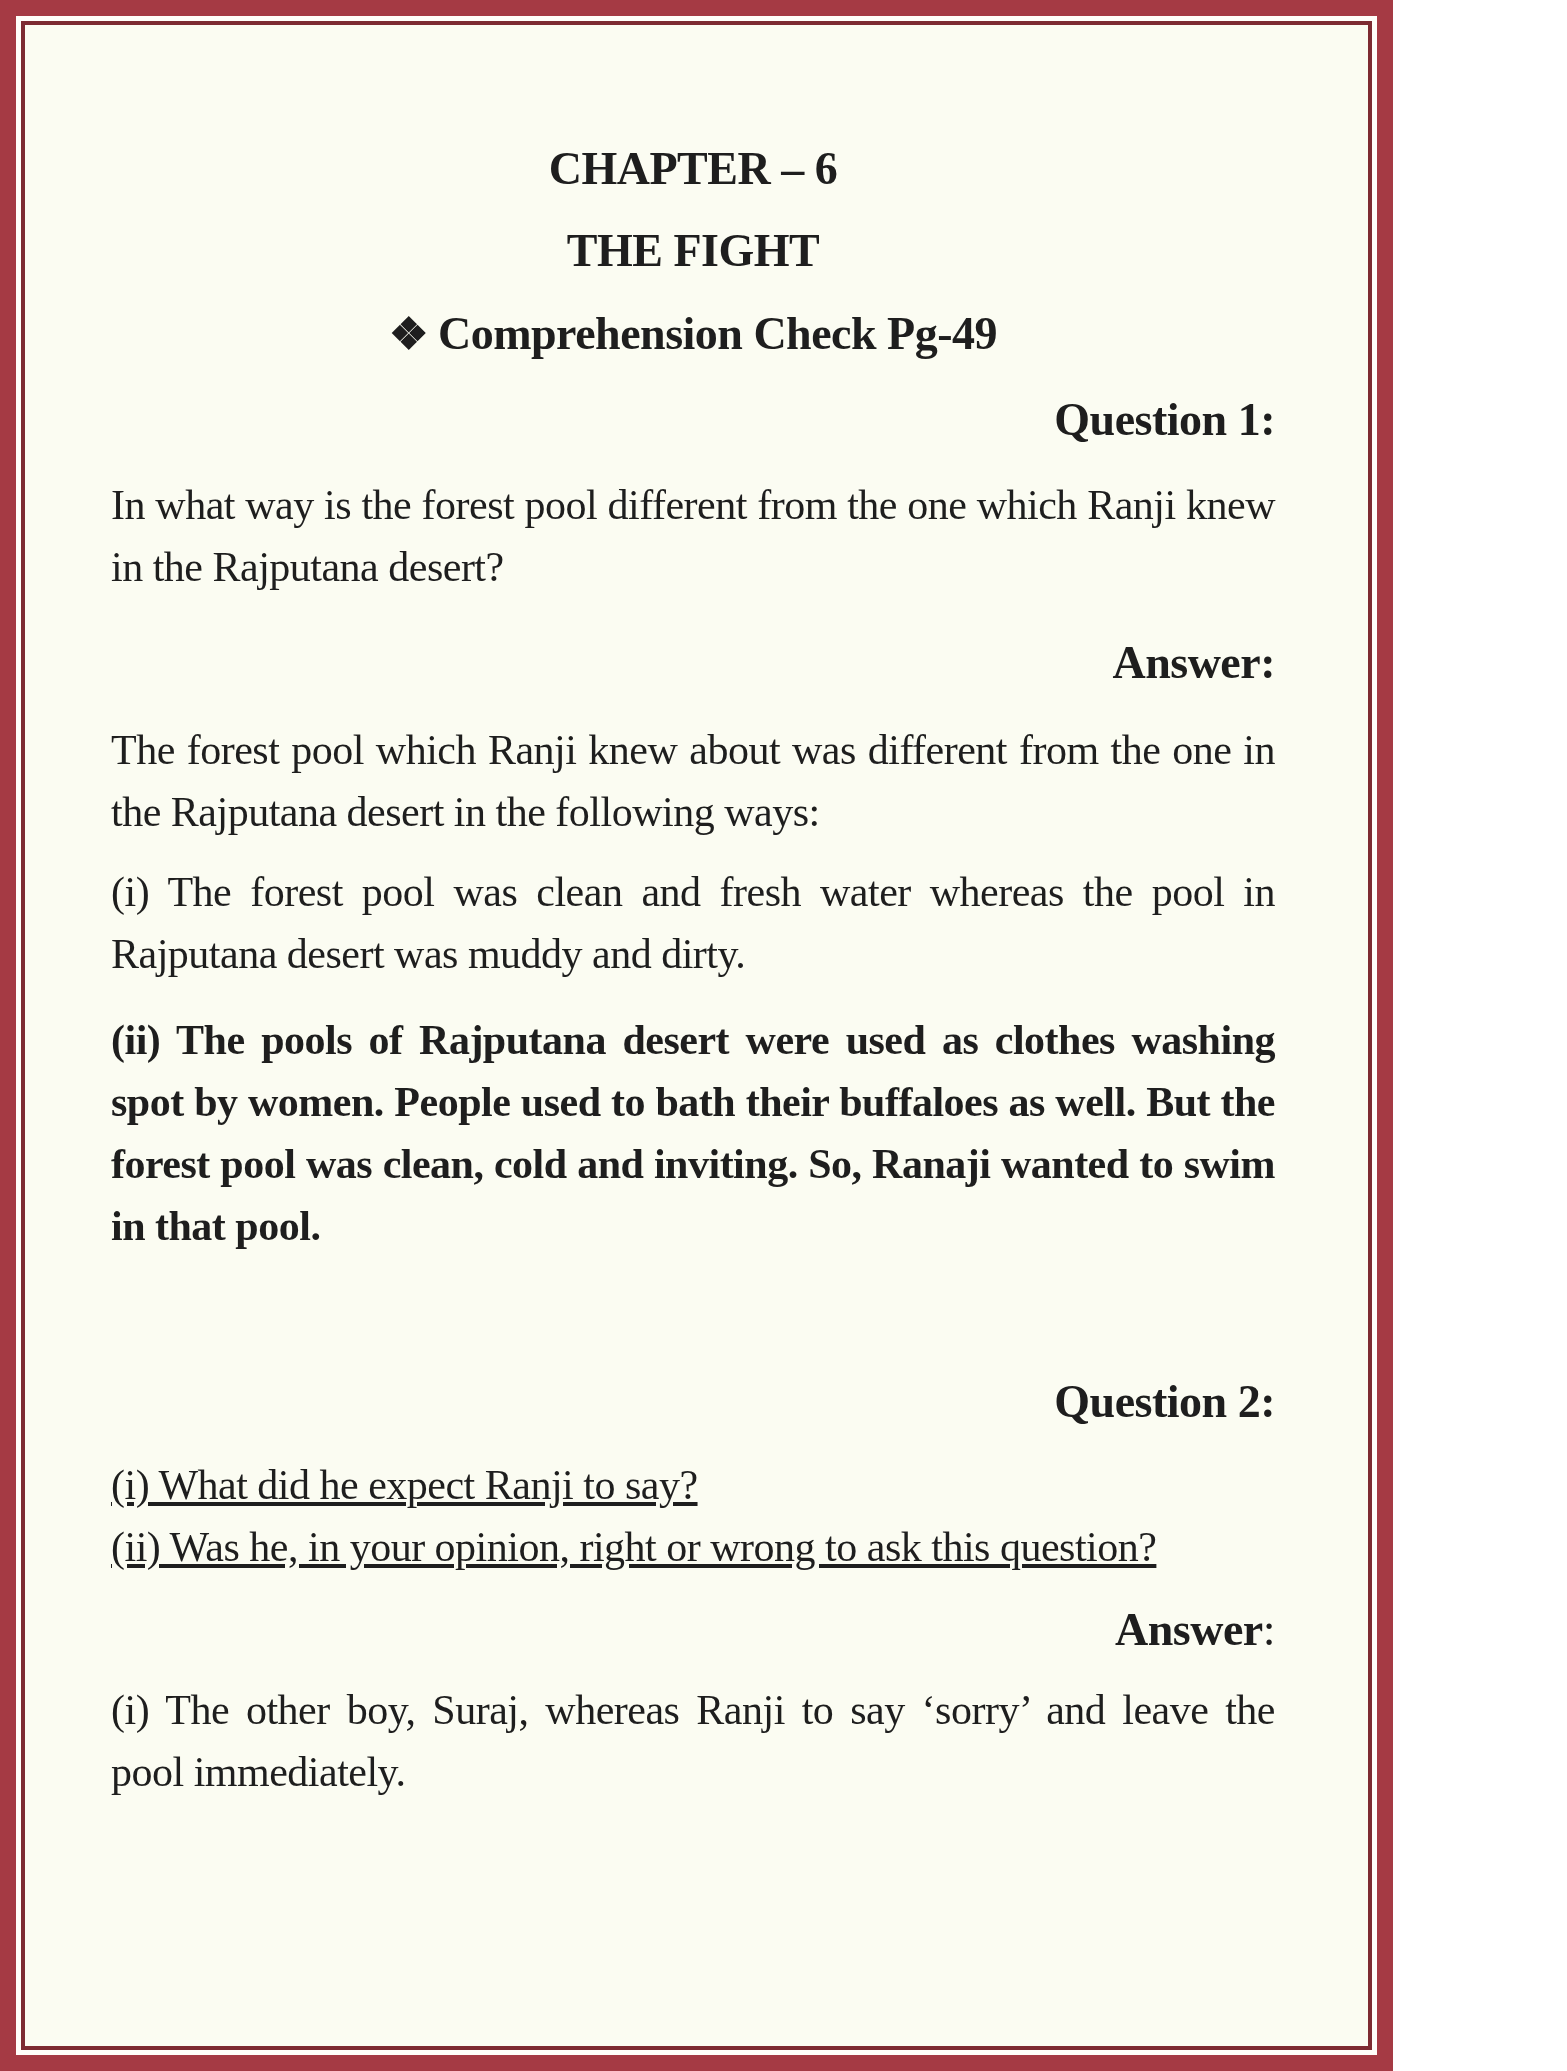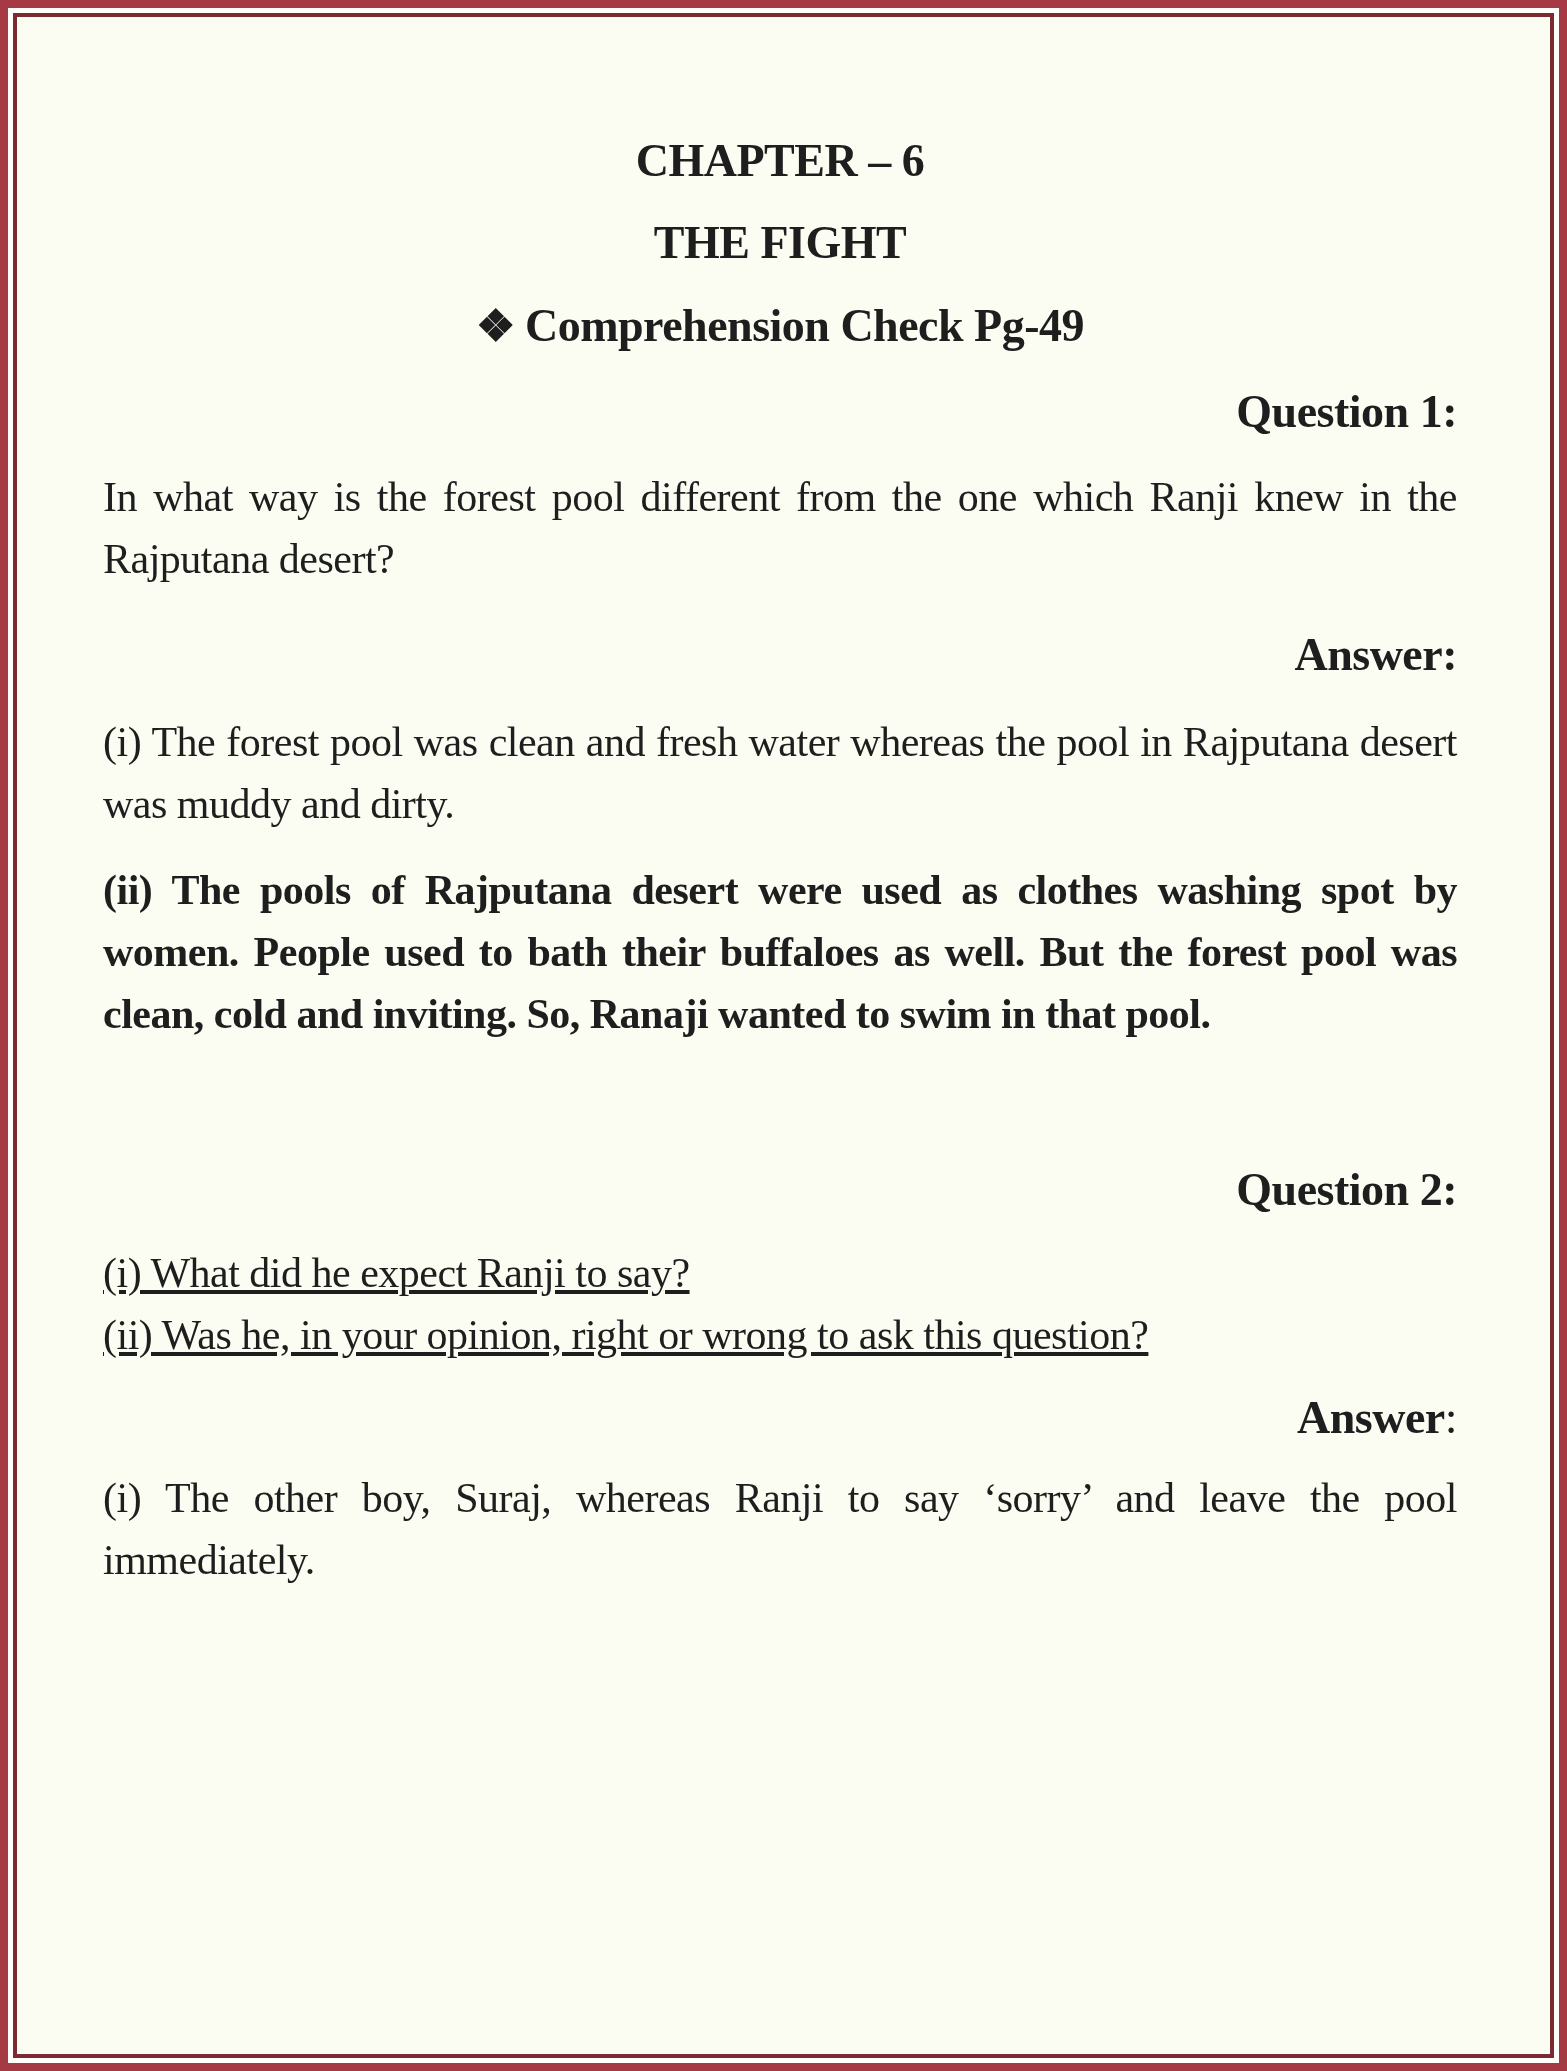--- a/index.html
+++ b/index.html
@@ -10,23 +10,23 @@
     --text: #1e1e1e;
   }
   * { margin: 0; padding: 0; }
   html, body { background: #fff; }
   body {
     width: 1567px; height: 2071px;
     font-family: "Liberation Serif", "DejaVu Serif", serif;
     color: var(--text);
   }
   .sheet {
-    width: 1567px; height: 2071px;
+    width: 1393px; height: 2071px;
     background: var(--border-outer);
-    padding: 8px;
+    padding: 16px;
     box-sizing: border-box;
   }
   .gapframe {
     width: 100%; height: 100%;
     background: var(--gap);
     padding: 5px;
     box-sizing: border-box;
   }
   .content {
     width: 100%; height: 100%;
@@ -81,20 +81,21 @@
     <div class="content">
 
       <div class="h h-chapter">CHAPTER – 6</div>
       <div class="h h-title">THE FIGHT</div>
       <div class="h h-section"><span class="marker">❖</span><span>Comprehension Check Pg-49</span></div>
 
       <p class="label q1label">Question 1:</p>
       <p class="body q1text">In what way is the forest pool different from the one which Ranji knew in the Rajputana desert?</p>
 
       <p class="label ans1label">Answer:</p>
+      <p class="body intro">The forest pool which Ranji knew about was different from the one in the Rajputana desert in the following ways:</p>
       <p class="body point-i">(i) The forest pool was clean and fresh water whereas the pool in Rajputana desert was muddy and dirty.</p>
       <p class="body point-ii">(ii) The pools of Rajputana desert were used as clothes washing spot by women. People used to bath their buffaloes as well. But the forest pool was clean, cold and inviting. So, Ranaji wanted to swim in that pool.</p>
 
       <p class="label q2label">Question 2:</p>
 
       <div class="body subs">
         <p>(i) What did he expect Ranji to say?</p>
         <p>(ii) Was he, in your opinion, right or wrong to ask this question?</p>
       </div>
 

